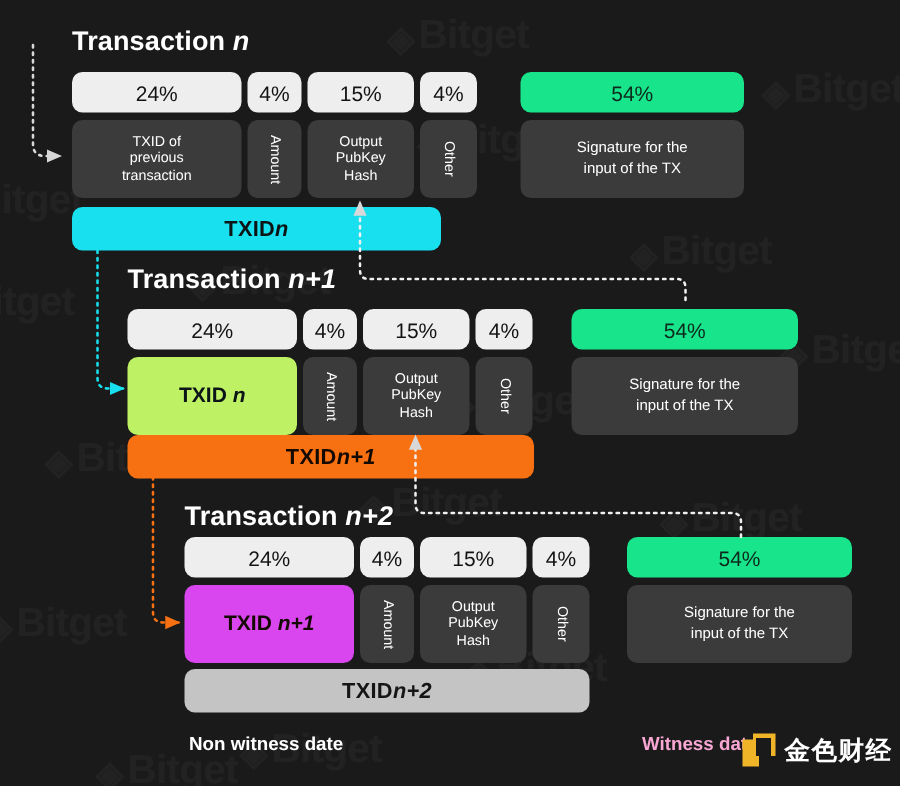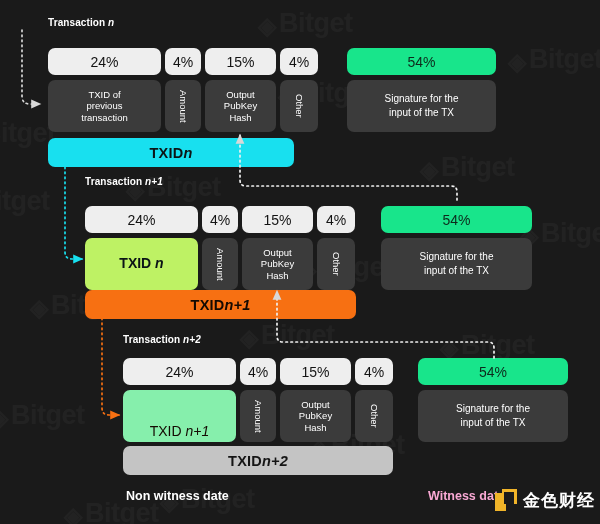--- a/index.html
+++ b/index.html
@@ -35,21 +35,21 @@
     margin-right: 3px;
   }
 
   
   #wires { position:absolute; inset:0; z-index:3; pointer-events:none; }
 
   
   .tx { position: absolute; z-index: 2; }
   .tx-title {
     color: #ffffff;
-    font-size: 10px;
+    font-size: 18px;
     font-weight: 700;
     letter-spacing: 0.1px;
     white-space: nowrap;
   }
   .tx-title i { font-style: italic; font-weight: 700; }
 
   .pct {
     background: #eeeeee;
     color: #131313;
     border-radius: 7px;
@@ -69,21 +69,21 @@
     font-size: 9.5px;
     line-height: 1.22;
     padding: 2px;
   }
   .cell.vert {
     writing-mode: vertical-rl;
     text-orientation: mixed;
   }
   .cell.sig { font-size: 10px; line-height: 1.45; }
   .cell.cyan  { background:#bef264; color:#0b1416; font-size:14px; font-weight:700; }
-  .cell.orange{ background:#86efac; color:#140a02; font-size:14px; font-weight:400;align-items:flex-end; }
+  .cell.orange{ background:#d946ef; color:#140a02; font-size:14px; font-weight:700; }
 
   .txid-bar {
     position: absolute;
     border-radius: 7px;
     height: 29px;
     display:flex; align-items:center; justify-content:center;
     font-size: 14.5px;
     font-weight: 700;
     letter-spacing: 0.2px;
   }

